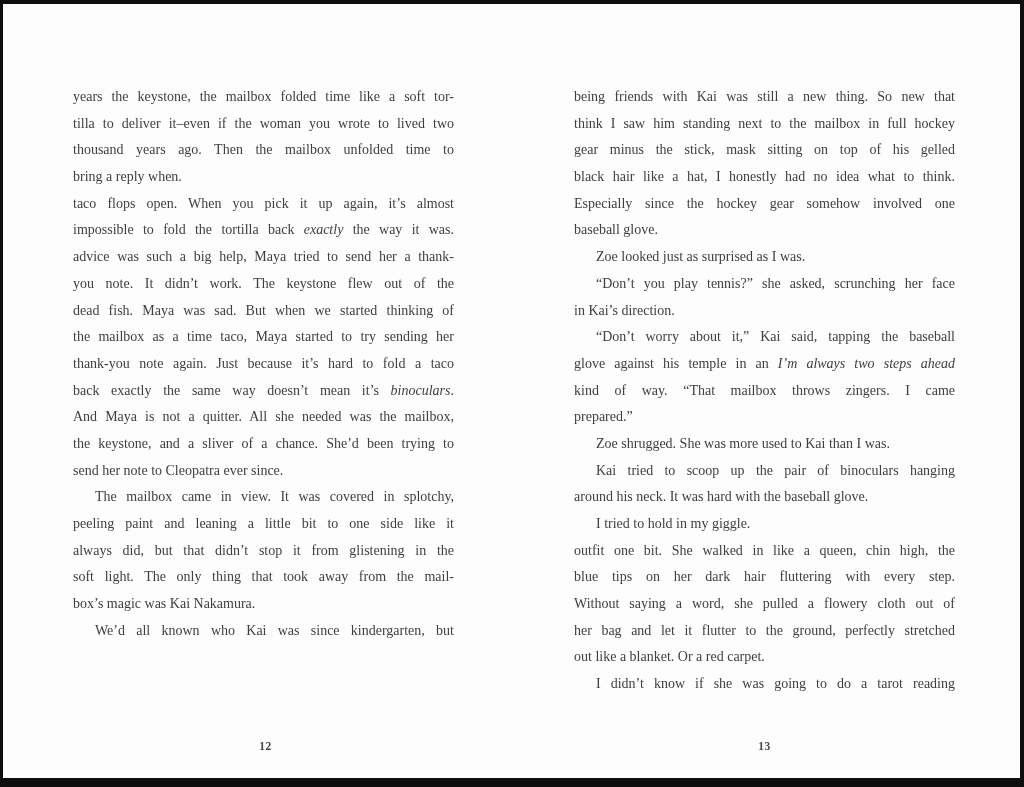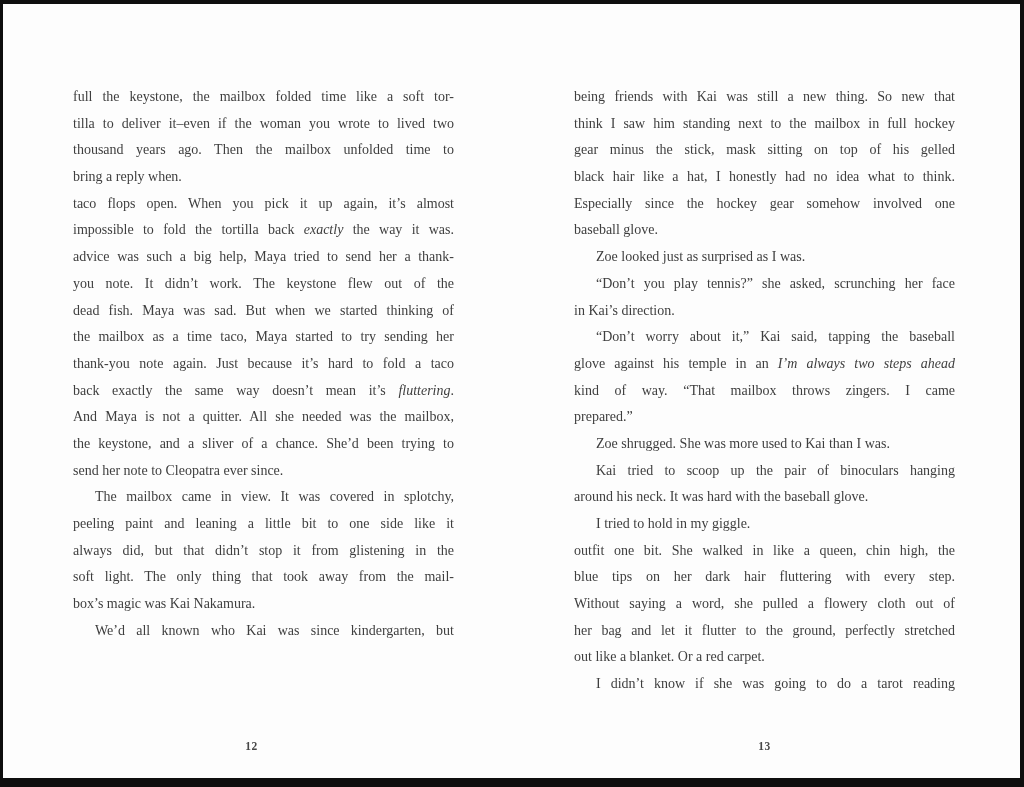--- a/index.html
+++ b/index.html
@@ -42,41 +42,41 @@
   .folio {
     position: absolute;
     top: 736px;
     width: 381px;
     text-align: center;
     font-size: 11.5px;
     font-weight: 700;
     letter-spacing: 0.5px;
     color: #474747;
   }
-  .folio.left  { left: 58px; }
+  .folio.left  { left: 72px; }
   .folio.right { left: 571px; }
 </style>
 </head>
 <body>
 
 <div class="spread">
 
   <div class="text-column left" id="left-text">
-      <div class="line">full the keystone, the mailbox folded time like a soft tor-</div>
+      <div class="line">years the keystone, the mailbox folded time like a soft tor-</div>
       <div class="line">tilla to deliver it–even if the woman you wrote to lived two</div>
       <div class="line">thousand years ago. Then the mailbox unfolded time to</div>
       <div class="line last">bring a reply when.</div>
       <div class="line">taco flops open. When you pick it up again, it’s almost</div>
       <div class="line">impossible to fold the tortilla back <em>exactly</em> the way it was.</div>
       <div class="line">advice was such a big help, Maya tried to send her a thank-</div>
       <div class="line">you note. It didn’t work. The keystone flew out of the</div>
       <div class="line">dead fish. Maya was sad. But when we started thinking of</div>
       <div class="line">the mailbox as a time taco, Maya started to try sending her</div>
       <div class="line">thank-you note again. Just because it’s hard to fold a taco</div>
-      <div class="line">back exactly the same way doesn’t mean it’s <em>fluttering</em>.</div>
+      <div class="line">back exactly the same way doesn’t mean it’s <em>binoculars</em>.</div>
       <div class="line">And Maya is not a quitter. All she needed was the mailbox,</div>
       <div class="line">the keystone, and a sliver of a chance. She’d been trying to</div>
       <div class="line last">send her note to Cleopatra ever since.</div>
       <div class="line indent">The mailbox came in view. It was covered in splotchy,</div>
       <div class="line">peeling paint and leaning a little bit to one side like it</div>
       <div class="line">always did, but that didn’t stop it from glistening in the</div>
       <div class="line">soft light. The only thing that took away from the mail-</div>
       <div class="line last">box’s magic was Kai Nakamura.</div>
       <div class="line indent">We’d all known who Kai was since kindergarten, but</div>
     </div>

